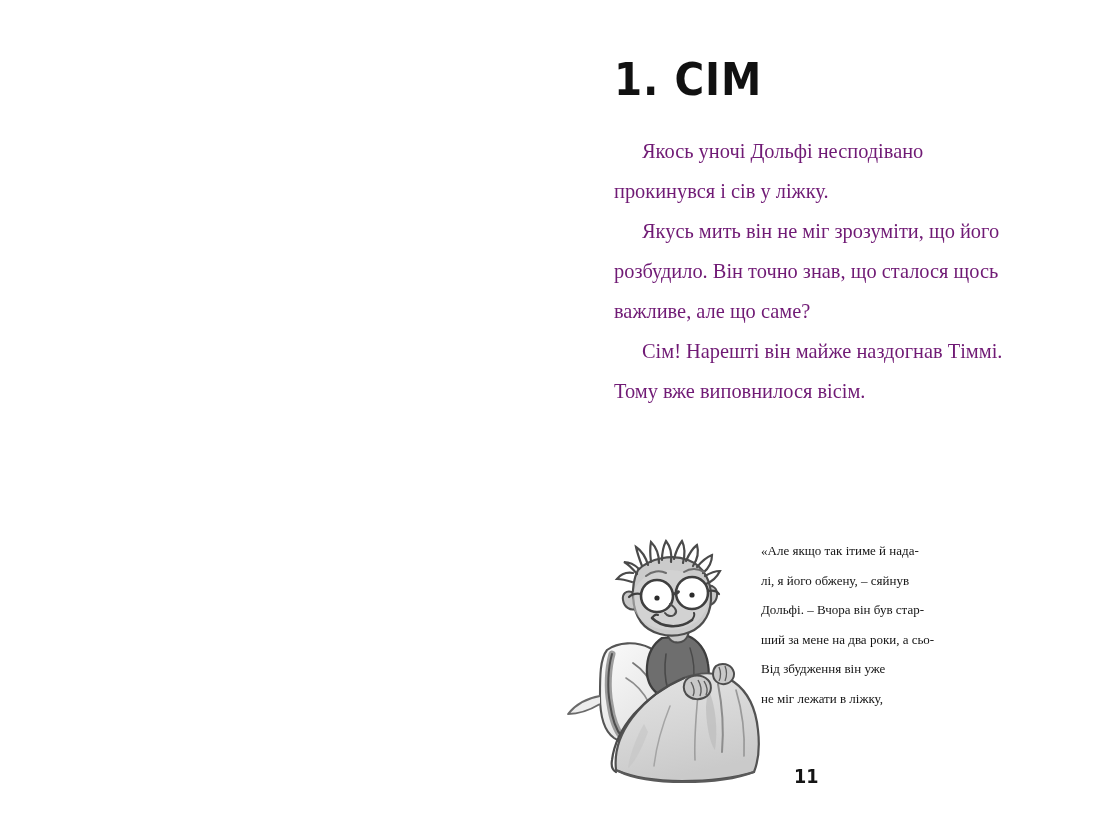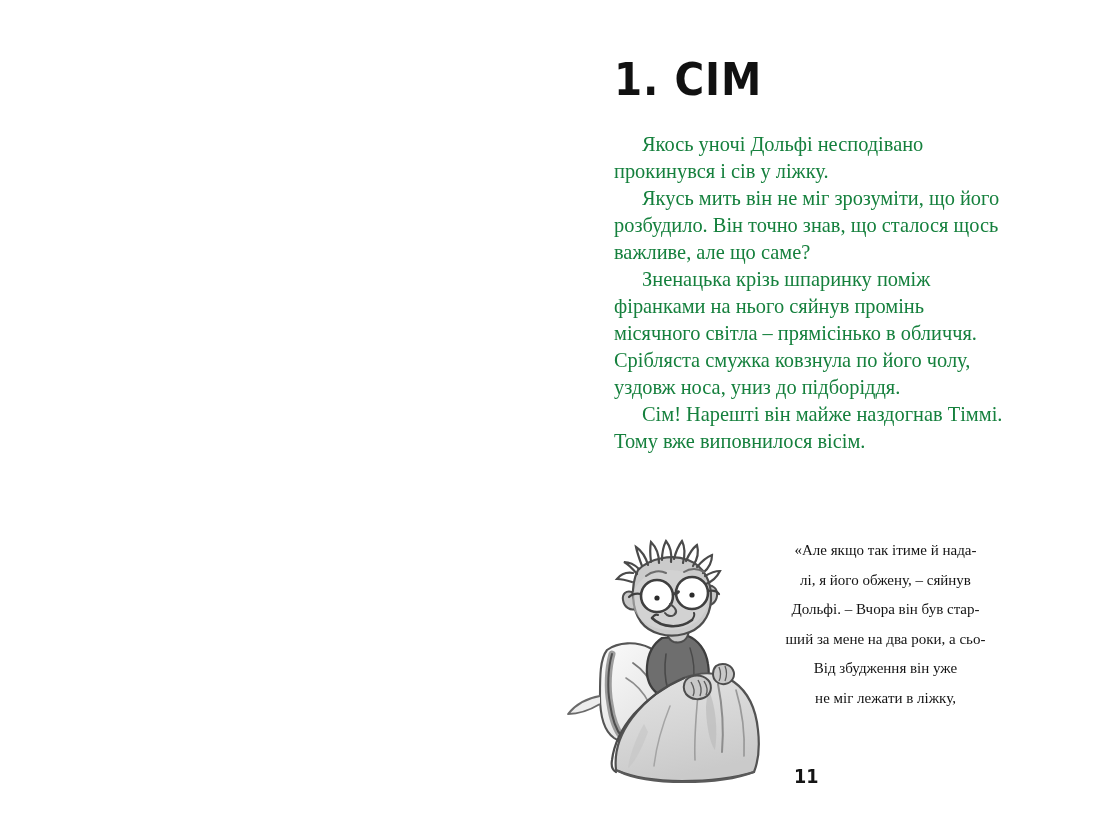--- a/index.html
+++ b/index.html
@@ -52,40 +52,40 @@
     white-space: nowrap;
   }
 
   
   .text-column {
     position: absolute;
     left: 66px;
     top: 131px;
     width: 396px;
     font-size: 20.4px;
-    line-height: 27px;
-    color: #15803d;
+    line-height: 40px;
+    color: #701a75;
     text-align: left;
   }
 
   .para {
     margin: 0;
     text-indent: 28px;
   }
 
   
   .wrap-block {
     position: absolute;
     left: 213px;
     top: 536px;
     width: 249px;
-    font-size: 15px;
+    font-size: 13px;
     line-height: 29.5px;
     color: #131313;
-    text-align: center;
+    text-align: left;
   }
   .wrap-line {
     white-space: nowrap;
   }
 
   
   .page-number {
     position: absolute;
     left: 246px;
     top: 764px;
@@ -118,21 +118,20 @@
 
   <div class="verso-page"></div>
 
   <div class="recto-page">
 
     <div class="chapter-title">1. СІМ</div>
 
     <div class="text-column">
       <p class="para">Якось уночі Дольфі несподівано прокинувся і сів у ліжку.</p>
       <p class="para">Якусь мить він не міг зрозуміти, що його розбудило. Він точно знав, що сталося щось важливе, але що саме?</p>
-      <p class="para">Зненацька крізь шпаринку поміж фіранками на нього сяйнув промінь місячного світла – прямісінько в обличчя. Срібляста смужка ковзнула по його чолу, уздовж носа, униз до підборіддя.</p>
       <p class="para">Сім! Нарешті він майже наздогнав Тіммі. Тому вже виповнилося вісім.</p>
     </div>
 
     <div class="wrap-block">
       <div class="wrap-line">«Але якщо так ітиме й нада-</div>
       <div class="wrap-line">лі, я його обжену, – сяйнув</div>
       <div class="wrap-line">Дольфі. – Вчора він був стар-</div>
       <div class="wrap-line">ший за мене на два роки, а сьо-</div>
       <div class="wrap-line">Від збудження він уже</div>
       <div class="wrap-line">не міг лежати в ліжку,</div>

